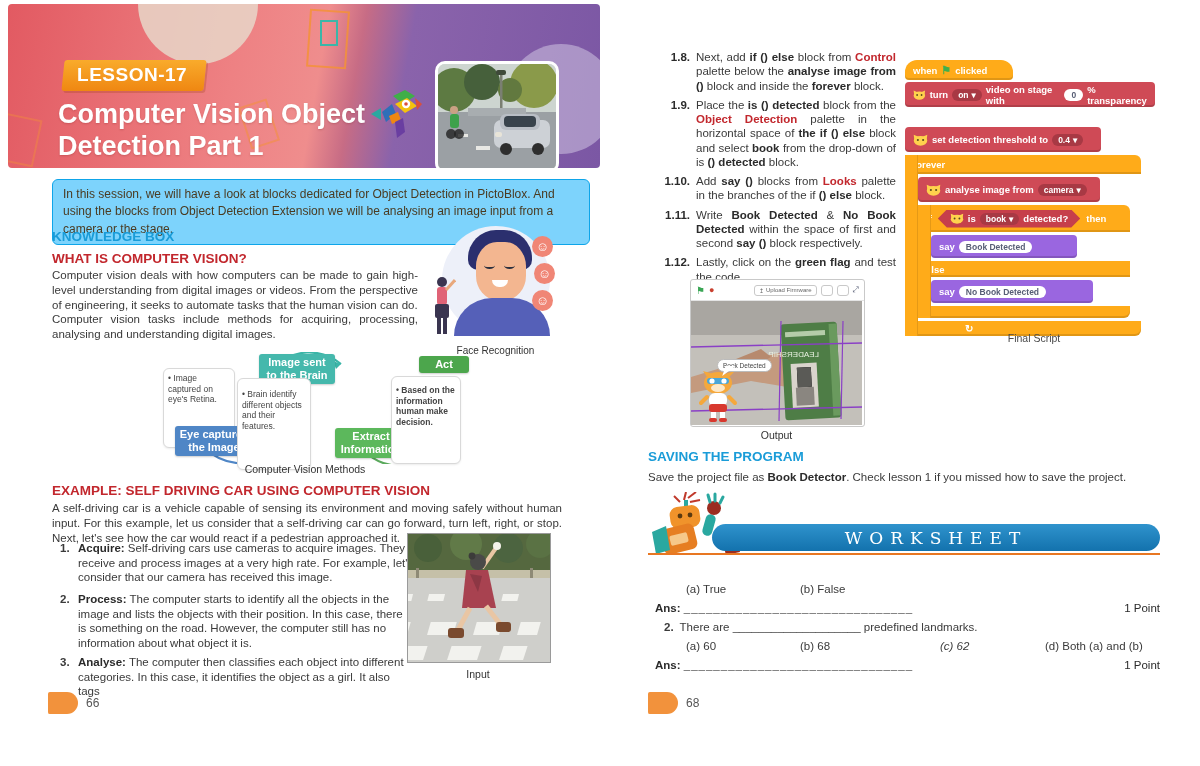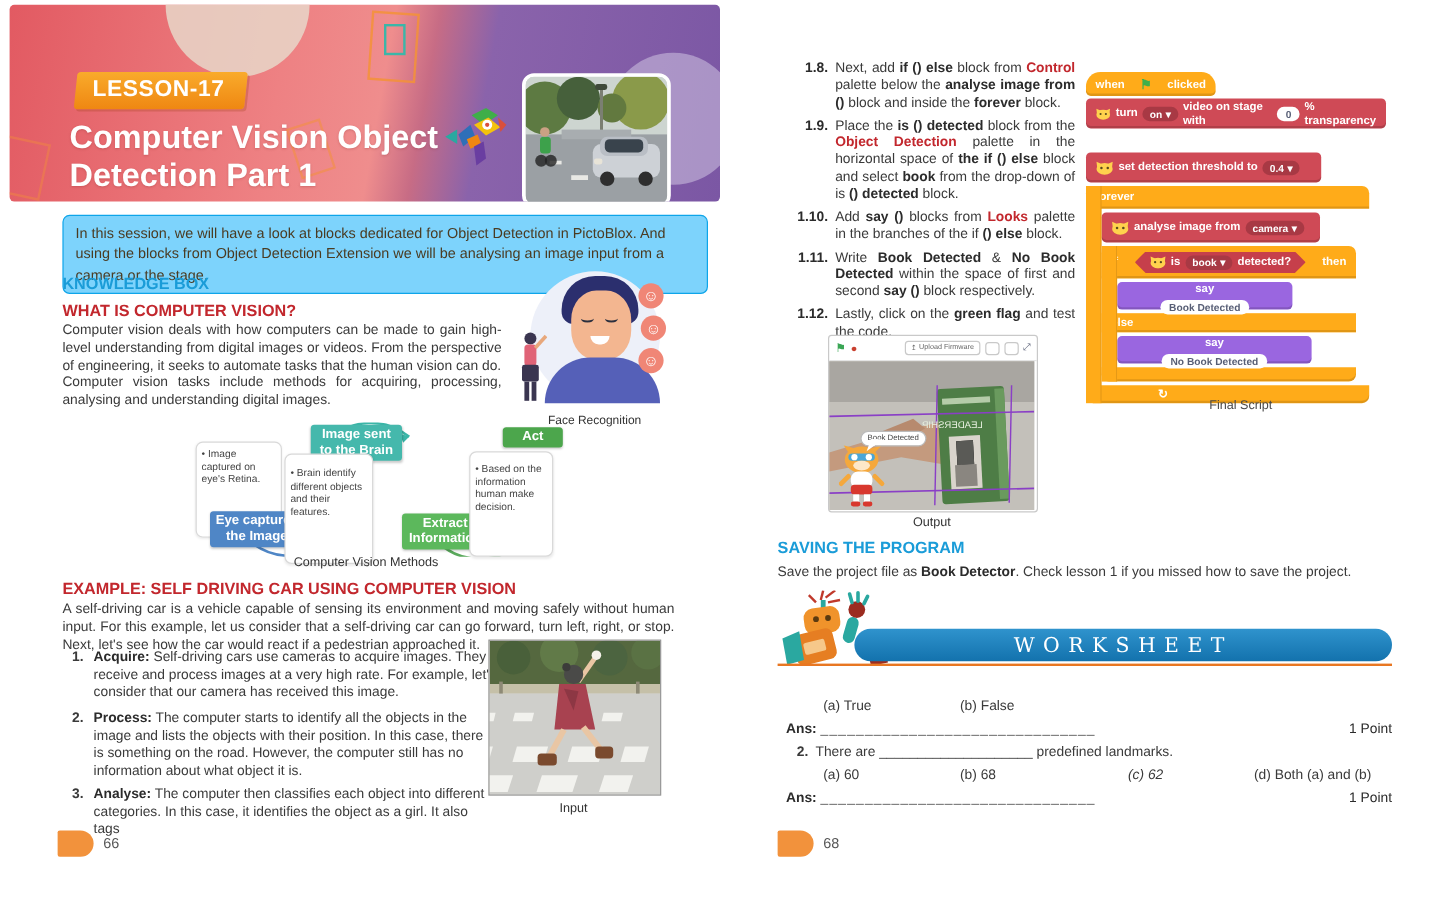--- a/index.html
+++ b/index.html
@@ -54,22 +54,22 @@
 
   
   #steps{left:656px;top:50px;width:240px;}
   .step{position:relative;padding-left:40px;font-size:11.5px;line-height:1.24;text-align:justify;margin-bottom:5px;}
   .step .snum{position:absolute;left:0;top:0;width:34px;text-align:right;font-weight:bold;color:#2b2b2b;}
 
   
   #script-box{left:905px;top:60px;width:258px;font-size:9.5px;color:#fff;font-weight:600;}
   .blk{display:flex;align-items:center;gap:4px;padding:0 8px;box-sizing:border-box;}
   .blk-red{background:#cf4a56;box-shadow:inset 0 -2px rgba(0,0,0,.15);border-radius:4px;}
-  .blk-orange{background:#ffab19;box-shadow:inset 0 -2px rgba(0,0,0,.12);justify-content:space-between;}
-  .blk-purple{background:#9a66e0;box-shadow:inset 0 -2px rgba(0,0,0,.15);border-radius:4px;flex-direction:column;}
+  .blk-orange{background:#ffab19;box-shadow:inset 0 -2px rgba(0,0,0,.12);}
+  .blk-purple{background:#9a66e0;box-shadow:inset 0 -2px rgba(0,0,0,.15);border-radius:4px;}
   .dd-red{background:#a83944;border-radius:9px;padding:1px 6px;display:inline-flex;gap:3px;align-items:center;font-size:8.5px;}
   .oval{background:#fff;color:#575e75;border-radius:9px;padding:1px 7px;font-size:8.5px;font-weight:bold;}
   .hexa{background:#c63f4b;display:inline-flex;align-items:center;gap:4px;padding:3px 12px;
         clip-path:polygon(9px 0,calc(100% - 9px) 0,100% 50%,calc(100% - 9px) 100%,9px 100%,0 50%);}
   .cwrap{position:relative;}
   .cspine{position:absolute;left:0;top:0;bottom:0;width:13px;background:#ffab19;box-shadow:inset -1px 0 rgba(0,0,0,.1);}
   .cinner{margin-left:13px;display:flex;flex-direction:column;gap:3px;padding:3px 0;}
 
   
   #output-panel{left:690px;top:279px;width:173px;height:146px;background:#fff;border:1px solid #c9c9c9;border-radius:3px;}
@@ -187,21 +187,21 @@
       <polygon points="112,102 104,103 108,110" fill="#4f86c6"></polygon>
       <path d="M210 100 C230 118 258 118 276 102" stroke="#5aa95c" stroke-width="2.2" fill="none"></path>
       <polygon points="276,102 268,103 272,110" fill="#5aa95c"></polygon>
     </svg>
     <div class="dbox" style="left:8px;top:16px;width:62px;height:70px;">• Image captured on eye's Retina.</div>
     <div class="dlabel" style="left:2px;top:74px;width:72px;background:#4f86c6;">Eye captures the Image</div>
     <div class="dlabel" style="left:86px;top:2px;width:70px;background:#45b8ac;">Image sent to the Brain</div>
     <div class="dbox" style="left:82px;top:26px;width:64px;height:76px;padding-top:10px;"><span>• Brain identify different objects and their features.</span></div>
     <div class="dlabel" style="left:162px;top:76px;width:66px;background:#5cb85c;">Extract Information</div>
     <div class="dlabel" style="left:246px;top:4px;width:44px;background:#4ca64c;">Act</div>
-    <div class="dbox" style="left:236px;top:24px;width:60px;height:74px;padding-top:8px;">• Based on the information human make decision.</div>
+    <div class="dbox" style="left:236px;top:24px;width:60px;height:74px;padding-top:8px;font-weight:bold;">• Based on the information human make decision.</div>
   </div>
   <div class="abs caption" style="left:155px;top:463px;width:300px;">Computer Vision Methods</div>
 
   <div class="abs body-txt just" style="left:52px;top:501px;width:510px;">A self-driving car is a vehicle capable of sensing its environment and moving safely without human input. For this example, let us consider that a self-driving car can go forward, turn left, right, or stop. Next, let's see how the car would react if a pedestrian approached it.</div>
   <div class="abs h-red" style="left:52px;top:483px;">EXAMPLE: SELF DRIVING CAR USING COMPUTER VISION</div>
 
   <div class="ex-item" style="left:60px;top:541px;">
     <span class="ex-num">1.</span>
     <span class="just"><span class="seg-b">Acquire:</span><span> Self-driving cars use cameras to acquire images. They receive and process images at a very high rate. For example, let's consider that our camera has received this image.</span></span>
   </div>

